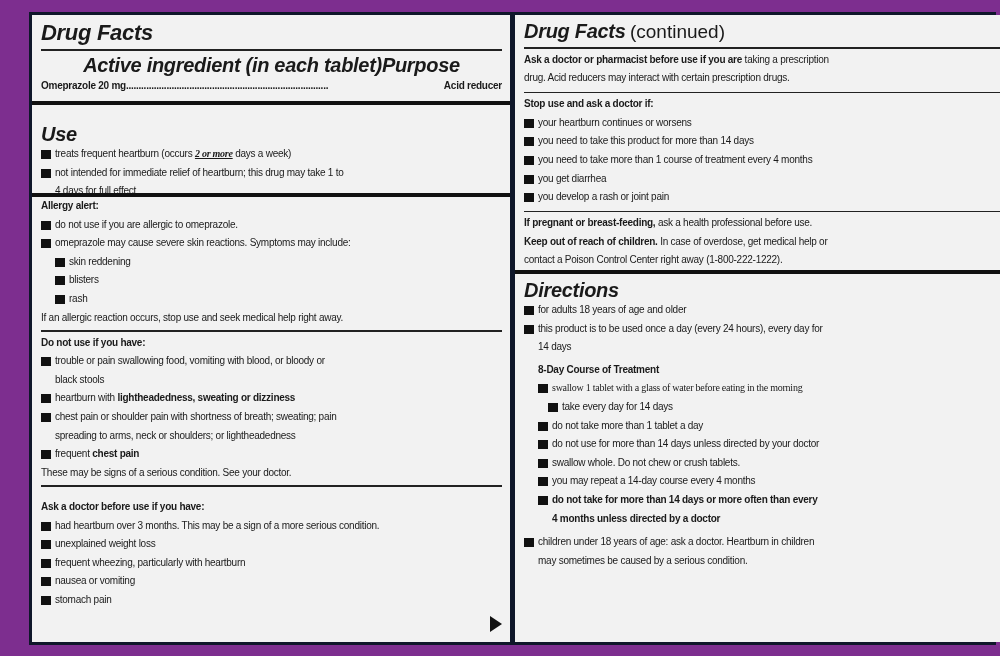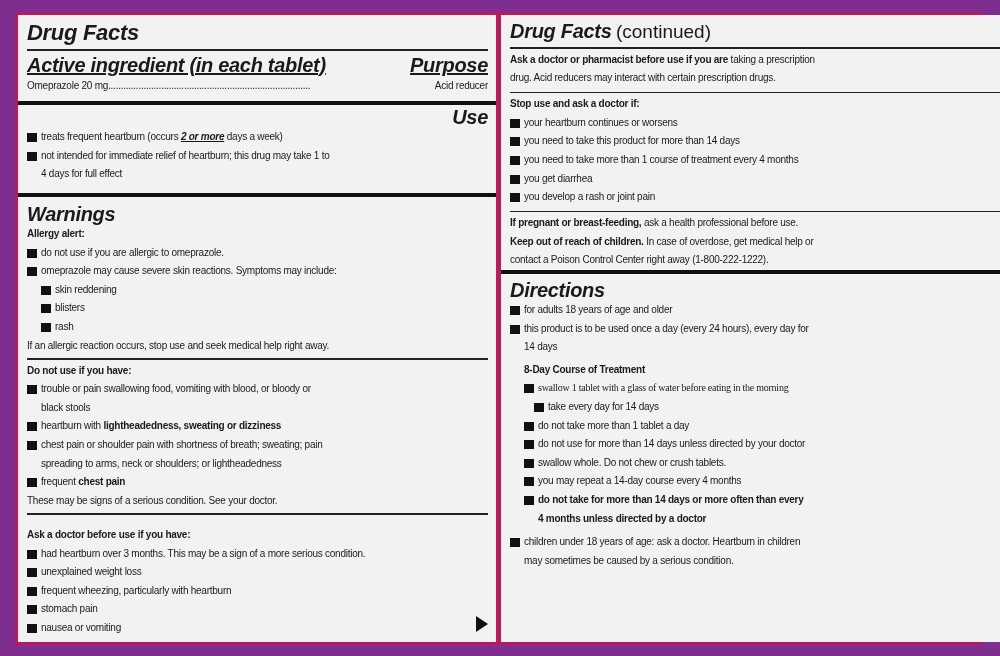--- a/index.html
+++ b/index.html
@@ -4,22 +4,22 @@
 <style>
   html, body { margin:0; padding:0; }
   body {
     width:1000px; height:656px; overflow:hidden;
     background:#7d2e8f;
     font-family:"Liberation Sans", "DejaVu Sans", sans-serif;
     color:#1a1a1a;
     position:relative;
   }
   .frame {
-    position:absolute; left:15px; top:12px; width:967px; height:633px;
-    background:#be185d; box-sizing:border-box;
+    position:absolute; left:29px; top:12px; width:967px; height:633px;
+    background:#0f172a; box-sizing:border-box;
   }
   .col {
     position:absolute; top:3px; bottom:3px; background:#f2f2f2;
   }
   .col.left { left:3px; width:478px; }
   .col.right { left:486px; width:534px; }
   .panel {
     position:absolute; left:0; right:0; background:#f2f2f2; box-sizing:border-box;
     padding:0 8px 0 9px;
   }
@@ -28,63 +28,62 @@
   .title-l { font-weight:bold; font-style:italic; font-size:20px; line-height:23px; letter-spacing:-0.3px; }
   .sec-title { font-weight:bold; font-style:italic; font-size:20px; line-height:22px; letter-spacing:-0.3px; }
   .txt { font-size:10px; line-height:18.6px; letter-spacing:-0.25px; }
   .b { font-weight:bold; }
   .rule { height:1.5px; background:#222; margin:0; }
   .bul { position:relative; padding-left:14px; }
   .bul::before {
     content:""; position:absolute; left:0; top:5px; width:10px; height:9px; background:#111;
   }
   .sub { margin-left:14px; }
-  .row-flex { display:flex; justify-content:space-between; align-items:baseline;text-decoration:underline; }
+  .row-flex { display:flex; justify-content:center; align-items:baseline; }
   .arrow {
     position:absolute; width:0; height:0;
     border-top:8px solid transparent; border-bottom:8px solid transparent; border-left:12px solid #111;
   }
-  .under { text-decoration:underline; font-weight:bold; font-style:italic; }
+  .under { text-decoration:underline; font-weight:bold; font-style:italic;font-family:Liberation Serif, serif; }
 </style>
 </head>
 <body>
 
 <div class="frame">
 
   <div class="col left">
 
     <div class="panel" style="top:0;height:86px;">
       <div class="title-xl" style="margin-top:5px;">Drug Facts</div>
       <div class="rule" style="margin-top:3px;"></div>
       <div class="row-flex" style="margin-top:3px;">
         <span class="title-l">Active ingredient (in each tablet)</span>
         <span class="title-l">Purpose</span>
       </div>
-      <div class="txt" style="display:flex;white-space:nowrap;overflow:hidden;">
+      <div class="txt" style="display:flex;white-space:nowrap;overflow:hidden;font-weight:bold;">
         <span>Omeprazole 20 mg</span>
         <span style="flex:1;overflow:hidden;">................................................................................</span>
         <span>Acid reducer</span>
       </div>
     </div>
     <div class="thickbar" style="top:86px;"></div>
 
     <div class="panel" style="top:90px;height:88px;">
-      <div class="sec-title" style="margin-top:1px;text-align:right;">Use</div>
+      <div class="sec-title" style="margin-top:18px;">Use</div>
       <div class="txt bul">
         <span>treats frequent heartburn (occurs </span><span class="under">2 or more</span><span> days a week)</span>
       </div>
       <div class="txt bul">
         <div>not intended for immediate relief of heartburn; this drug may take 1 to</div>
         <div>4 days for full effect</div>
       </div>
     </div>
     <div class="thickbar" style="top:178px;"></div>
 
     <div class="panel" style="top:182px;bottom:0;">
-      <div class="sec-title" style="margin-top:6px;">Warnings</div>
       <div class="txt b">Allergy alert:</div>
       <div class="txt bul">do not use if you are allergic to omeprazole.</div>
       <div class="txt bul">omeprazole may cause severe skin reactions. Symptoms may include:</div>
       <div class="txt bul sub">skin reddening</div>
       <div class="txt bul sub">blisters</div>
       <div class="txt bul sub">rash</div>
       <div class="txt">If an allergic reaction occurs, stop use and seek medical help right away.</div>
       <div class="rule" style="margin-top:3px;"></div>
 
       <div class="txt b" style="margin-top:2px;">Do not use if you have:</div>
@@ -102,22 +101,22 @@
       <div class="txt bul">
         <span>frequent </span><span class="b">chest pain</span>
       </div>
       <div class="txt">These may be signs of a serious condition. See your doctor.</div>
       <div class="rule" style="margin-top:3px;"></div>
 
       <div class="txt b" style="margin-top:11px;">Ask a doctor before use if you have:</div>
       <div class="txt bul">had heartburn over 3 months. This may be a sign of a more serious condition.</div>
       <div class="txt bul">unexplained weight loss</div>
       <div class="txt bul">frequent wheezing, particularly with heartburn</div>
+      <div class="txt bul">nausea or vomiting</div>
       <div class="txt bul">stomach pain</div>
-      <div class="txt bul">nausea or vomiting</div>
       <div class="arrow" style="right:8px;bottom:10px;"></div>
     </div>
   </div>
 
   <div class="col right">
 
     <div class="panel" style="top:0;height:255px;">
       <div style="margin-top:5px;">
         <span class="title-l">Drug Facts</span>
         <span style="font-size:19px;">(continued)</span>

